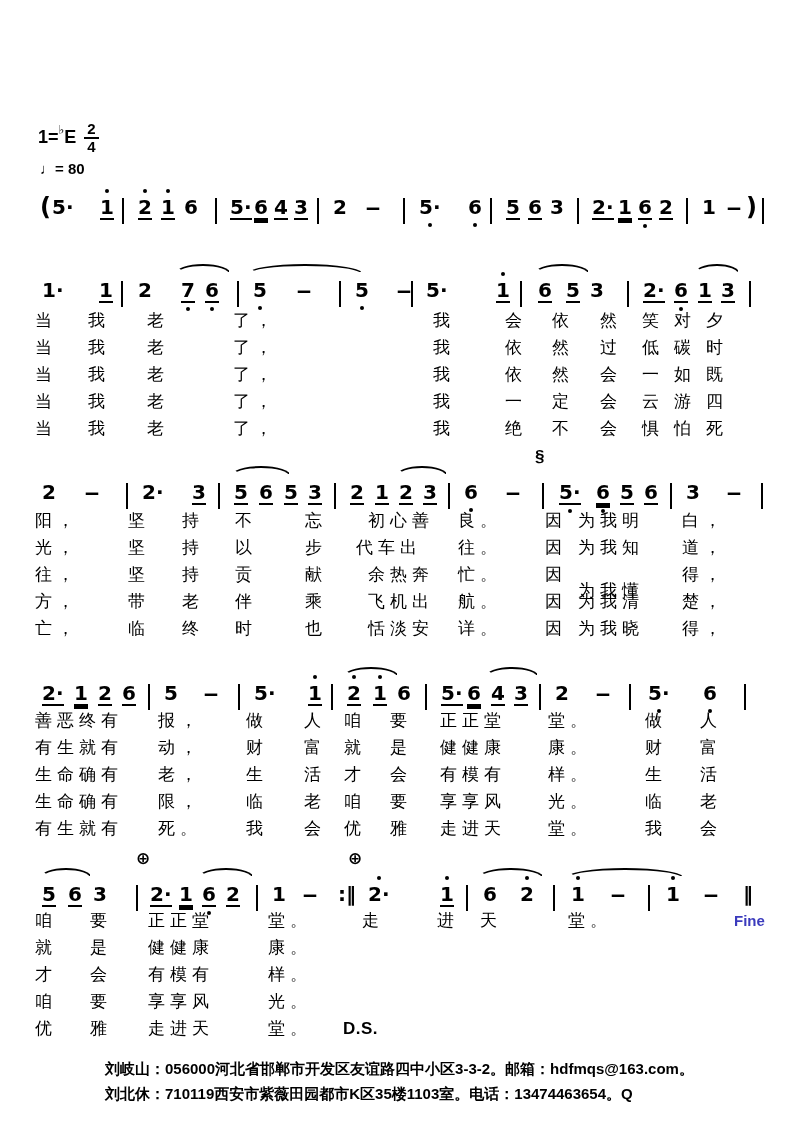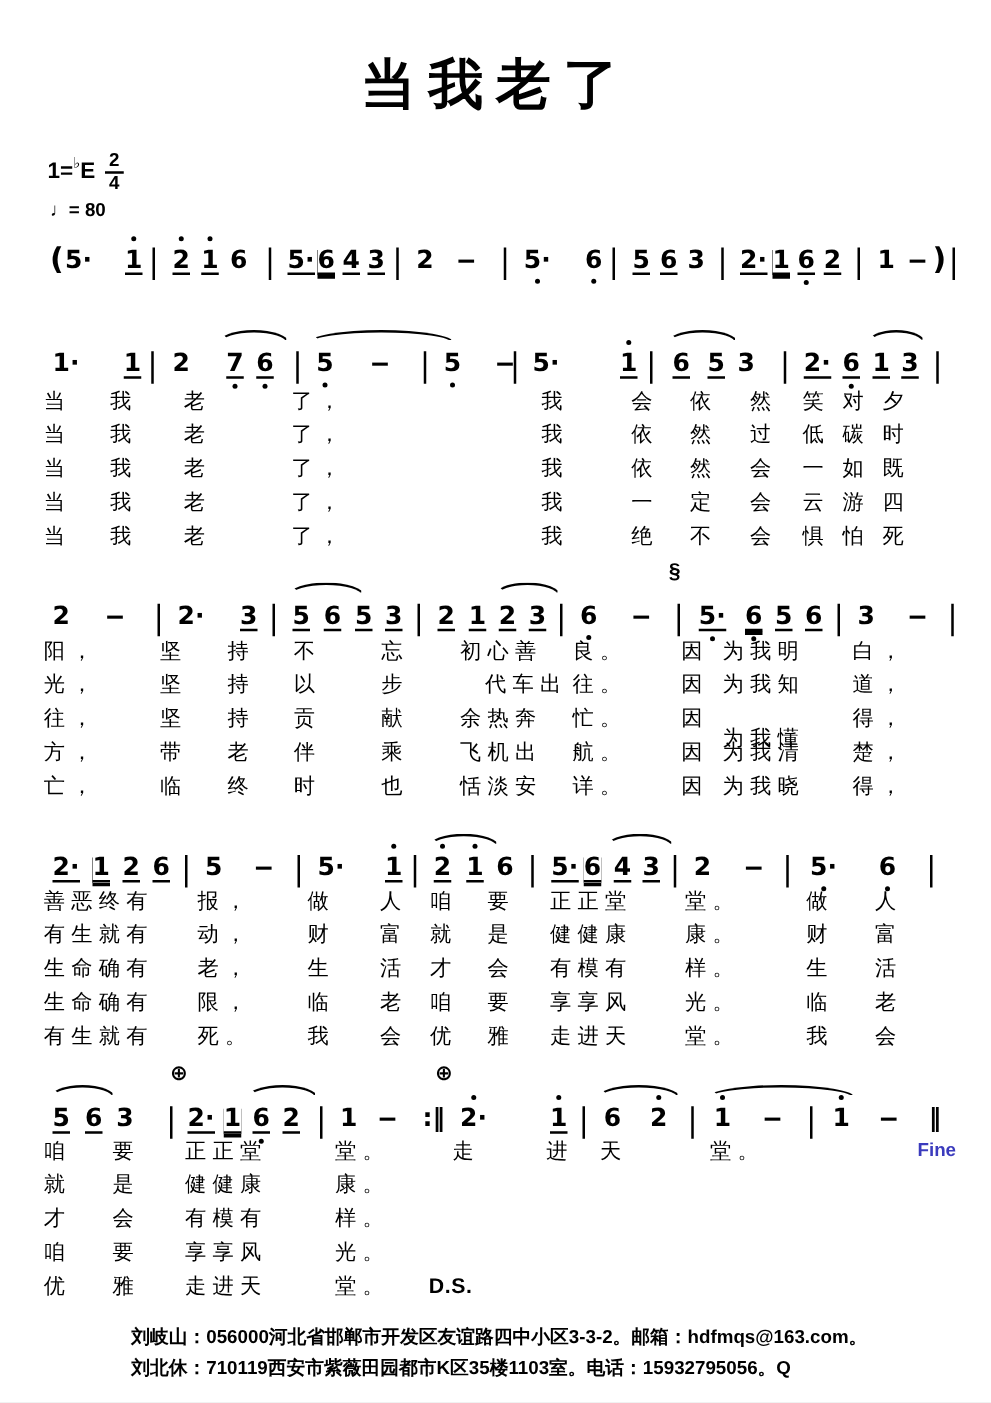--- a/index.html
+++ b/index.html
@@ -68,21 +68,20 @@
     position:absolute; right:8px; top:1086px;
     font-size:27px; font-weight:bold; font-style:italic;
     color:#4c4c4c; letter-spacing:1px;
     font-family:"DejaVu Sans",sans-serif;
   }
 </style>
 </head>
 <body>
 
 <div class="page">
-  <h1 class="title">当我老了</h1>
 
 
   <div class="keysig"><span>1=</span><sup>♭</sup><span>E</span><span class="ts">
         <b>2</b>
         <b>4</b>
       </span></div>
 
   <div class="tempo">♩= 80</div>
 
   <div class="score">
@@ -240,21 +239,21 @@
       <span class="lyric" style="left: 368px; top: 512px;">初心善</span>
       <span class="lyric" style="left: 458px; top: 512px;">良。</span>
       <span class="lyric" style="left: 545px; top: 512px;">因</span>
       <span class="lyric" style="left: 578px; top: 512px;">为我明</span>
       <span class="lyric" style="left: 682px; top: 512px;">白，</span>
       <span class="lyric" style="left: 35px; top: 539px;">光，</span>
       <span class="lyric" style="left: 128px; top: 539px;">坚</span>
       <span class="lyric" style="left: 182px; top: 539px;">持</span>
       <span class="lyric" style="left: 235px; top: 539px;">以</span>
       <span class="lyric" style="left: 305px; top: 539px;">步</span>
-      <span class="lyric" style="left: 388px; top: 539px;">代车出</span>
+      <span class="lyric" style="left: 356px; top: 539px;">代车出</span>
       <span class="lyric" style="left: 458px; top: 539px;">往。</span>
       <span class="lyric" style="left: 545px; top: 539px;">因</span>
       <span class="lyric" style="left: 578px; top: 539px;">为我知</span>
       <span class="lyric" style="left: 682px; top: 539px;">道，</span>
       <span class="lyric" style="left: 35px; top: 566px;">往，</span>
       <span class="lyric" style="left: 128px; top: 566px;">坚</span>
       <span class="lyric" style="left: 182px; top: 566px;">持</span>
       <span class="lyric" style="left: 235px; top: 566px;">贡</span>
       <span class="lyric" style="left: 305px; top: 566px;">献</span>
       <span class="lyric" style="left: 368px; top: 566px;">余热奔</span>
@@ -412,14 +411,14 @@
       <span class="lyric" style="left: 268px; top: 993px;">光。</span>
       <span class="lyric" style="left: 35px; top: 1020px;">优</span>
       <span class="lyric" style="left: 90px; top: 1020px;">雅</span>
       <span class="lyric" style="left: 148px; top: 1020px;">走进天</span>
       <span class="lyric" style="left: 268px; top: 1020px;">堂。</span>
       <span class="label fine" style="left: 734px; top: 913px;">Fine</span>
       <span class="label ds" style="left: 343px; top: 1020px;">D.S.</span>
     </div>
 
   <div class="footer1">刘岐山：056000河北省邯郸市开发区友谊路四中小区3-3-2。邮箱：hdfmqs@163.com。</div>
-  <div class="footer2">刘北休：710119西安市紫薇田园都市K区35楼1103室。电话：15932795056。Q</div>
+  <div class="footer2">刘北休：710119西安市紫薇田园都市K区35楼1103室。电话：13474463654。Q</div>
 </div>
 
 </body></html>

